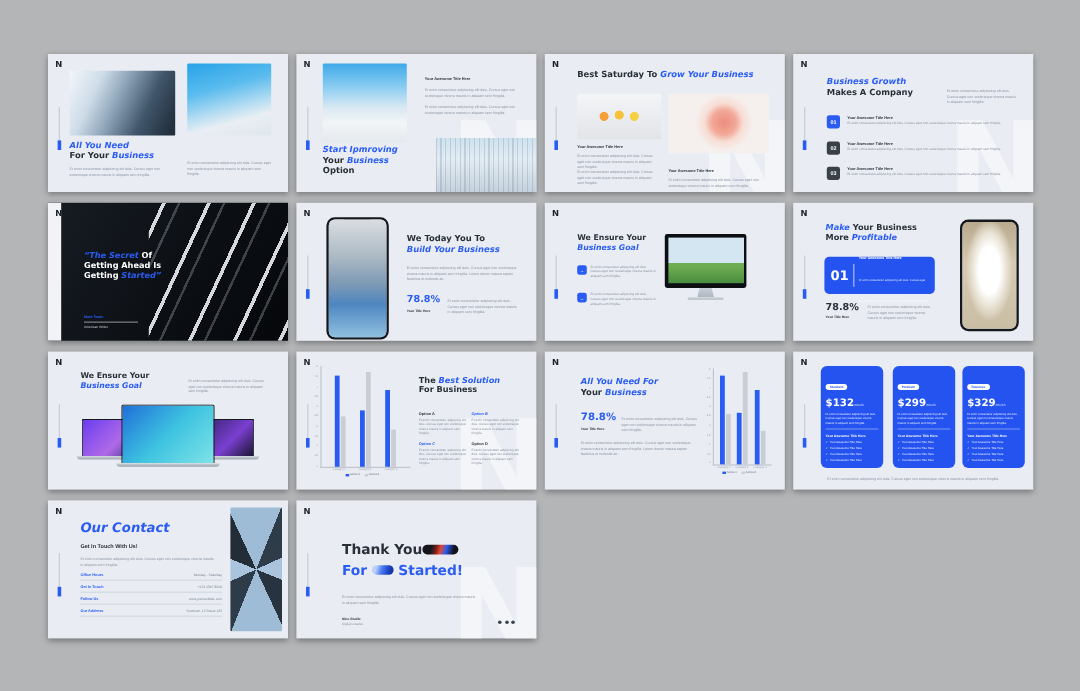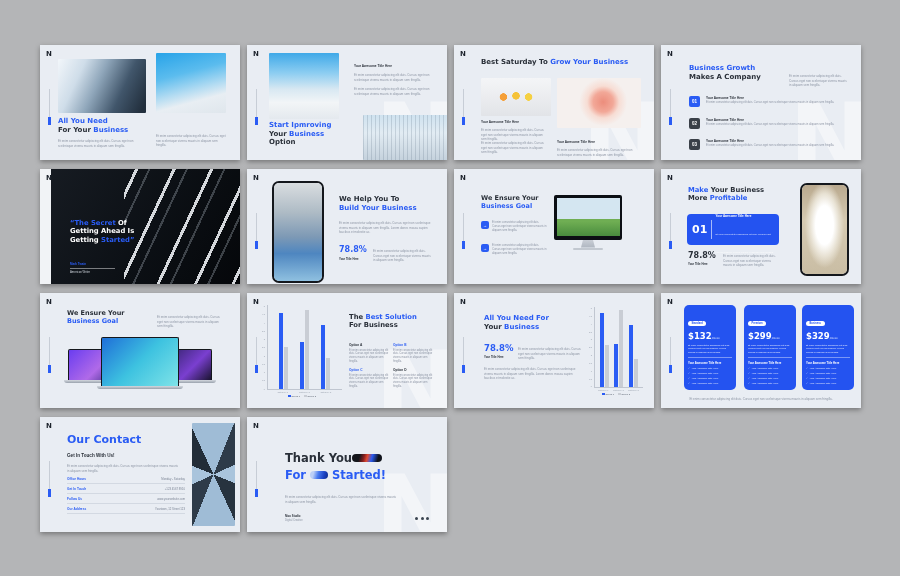--- a/index.html
+++ b/index.html
@@ -11,21 +11,21 @@
          box-shadow:0 2px 5px rgba(0,0,0,.35);flex:0 0 auto;}
   .logo{position:absolute;top:5px;left:6px;font-size:7px;font-weight:bold;color:#1c222b;
         font-family:"DejaVu Sans",sans-serif;z-index:6;}
   .edge{position:absolute;left:9px;top:44px;width:1px;height:34px;background:rgba(110,122,140,.28);z-index:5;}
   .edge::after{content:"";position:absolute;left:-1px;top:28px;width:2.5px;height:8px;background:#2a5cf4;}
   .wm{position:absolute;right:-10px;bottom:-36px;font-size:98px;font-weight:bold;
       color:rgba(255,255,255,.45);font-family:"DejaVu Sans",sans-serif;z-index:0;}
   .img{position:absolute;border-radius:1px;}
   .t{position:absolute;font-size:7px;line-height:1.22;font-weight:bold;color:#2a3039;
      font-family:"DejaVu Sans",sans-serif;z-index:2;}
-  .blue{color:#2a5cf4;}
+  .blue{color:#2a5cf4;font-style:italic;}
   .h{position:absolute;font-size:3.2px;font-weight:bold;color:#2a3039;z-index:2;}
   .p{position:absolute;font-size:3px;line-height:1.5;color:#8d95a4;z-index:2;}
   .stat{position:absolute;font-size:8px;font-weight:bold;color:#2a5cf4;
         font-family:"DejaVu Sans",sans-serif;z-index:2;}
   .stat.dark{color:#2a3039;}
   .sl{position:absolute;font-size:2.8px;font-weight:bold;color:#2a3039;z-index:2;}
 
   
   .ph-glass{background:linear-gradient(115deg,#f2f6fa 0%,#cfdde9 25%,#8fa6ba 45%,#41566b 70%,#222f3d 95%);}
   .ph-bluebld{background:linear-gradient(165deg,#27a3e8 0%,#5bbcee 35%,#b4dcf2 60%,#e8eef3 75%,#dfe6ec 100%);}
@@ -92,21 +92,21 @@
           display:flex;align-items:center;justify-content:center;font-size:4.5px;font-weight:bold;color:#fff;}
   .numbox.nblue{background:#2a5cf4}.numbox.ndark{background:#3a4048}
   #s4 .ih{position:absolute;left:17px;top:0;font-size:3.2px;font-weight:bold;color:#2a3039;}
   #s4 .ip{position:absolute;left:17px;top:5px;width:142px;font-size:2.7px;line-height:1.5;color:#8d95a4;}
   
   #s5{background:linear-gradient(120deg,#171c23 0%,#0c1015 55%,#05070a 100%);}
   #s5 .strip{position:absolute;left:0;top:0;width:11px;height:100%;background:#f1f3f6;z-index:5;}
   #s5 .stripes{position:absolute;right:0;top:0;width:58%;height:100%;
       background:repeating-linear-gradient(115deg,transparent 0 10px,rgba(235,238,242,.9) 10px 13px,
                  transparent 13px 22px,rgba(160,170,180,.35) 22px 24px,transparent 24px 34px);z-index:1;}
-  #s5 .t{left:30px;top:50px;font-size:6.8px;color:#fff}
+  #s5 .t{left:30px;top:40px;font-size:6.8px;color:#fff}
   #s5 .author{position:absolute;left:30px;top:93px;font-size:3px;font-weight:bold;color:#2a5cf4;
       width:45px;border-bottom:.5px solid rgba(255,255,255,.45);padding-bottom:1.5px;z-index:2;}
   #s5 .role{position:absolute;left:30px;top:101px;font-size:2.8px;color:#cfd5dd;z-index:2;}
   
   #s6 .phone{left:25px;top:12px;width:48px;height:98px}
   #s6 .t{left:92px;top:26px}
   #s6 .p1{left:92px;top:49px;width:92px}
   #s6 .stat{left:92px;top:76px}
   #s6 .sl{left:92px;top:88px}
   #s6 .p2{left:126px;top:77px;width:58px}
@@ -300,21 +300,21 @@
       <span class="role">American Writer</span>
     </div>
 
     <div class="slide" id="s6">
       <span class="logo">N</span>
       <span class="edge"></span>
       <div class="phone">
           <div class="pscr ph-mountain"></div>
         </div>
       <div class="t">
-        <span>We Help You To</span><br>
+        <span>We Today You To</span><br>
         <span class="blue">Build Your Business</span>
       </div>
       <p class="p p1">Et enim consectetur adipiscing elit duis. Cursus eget non scelerisque viverra mauris in aliquam sem fringilla. Lorem donec massa sapien faucibus et molestie ac.</p>
       <span class="stat">78.8%</span>
       <span class="sl">Your Title Here</span>
       <p class="p p2">Et enim consectetur adipiscing elit duis. Cursus eget non scelerisque viverra mauris in aliquam sem fringilla.</p>
     </div>
 
     <div class="slide" id="s7">
       <span class="logo">N</span>

